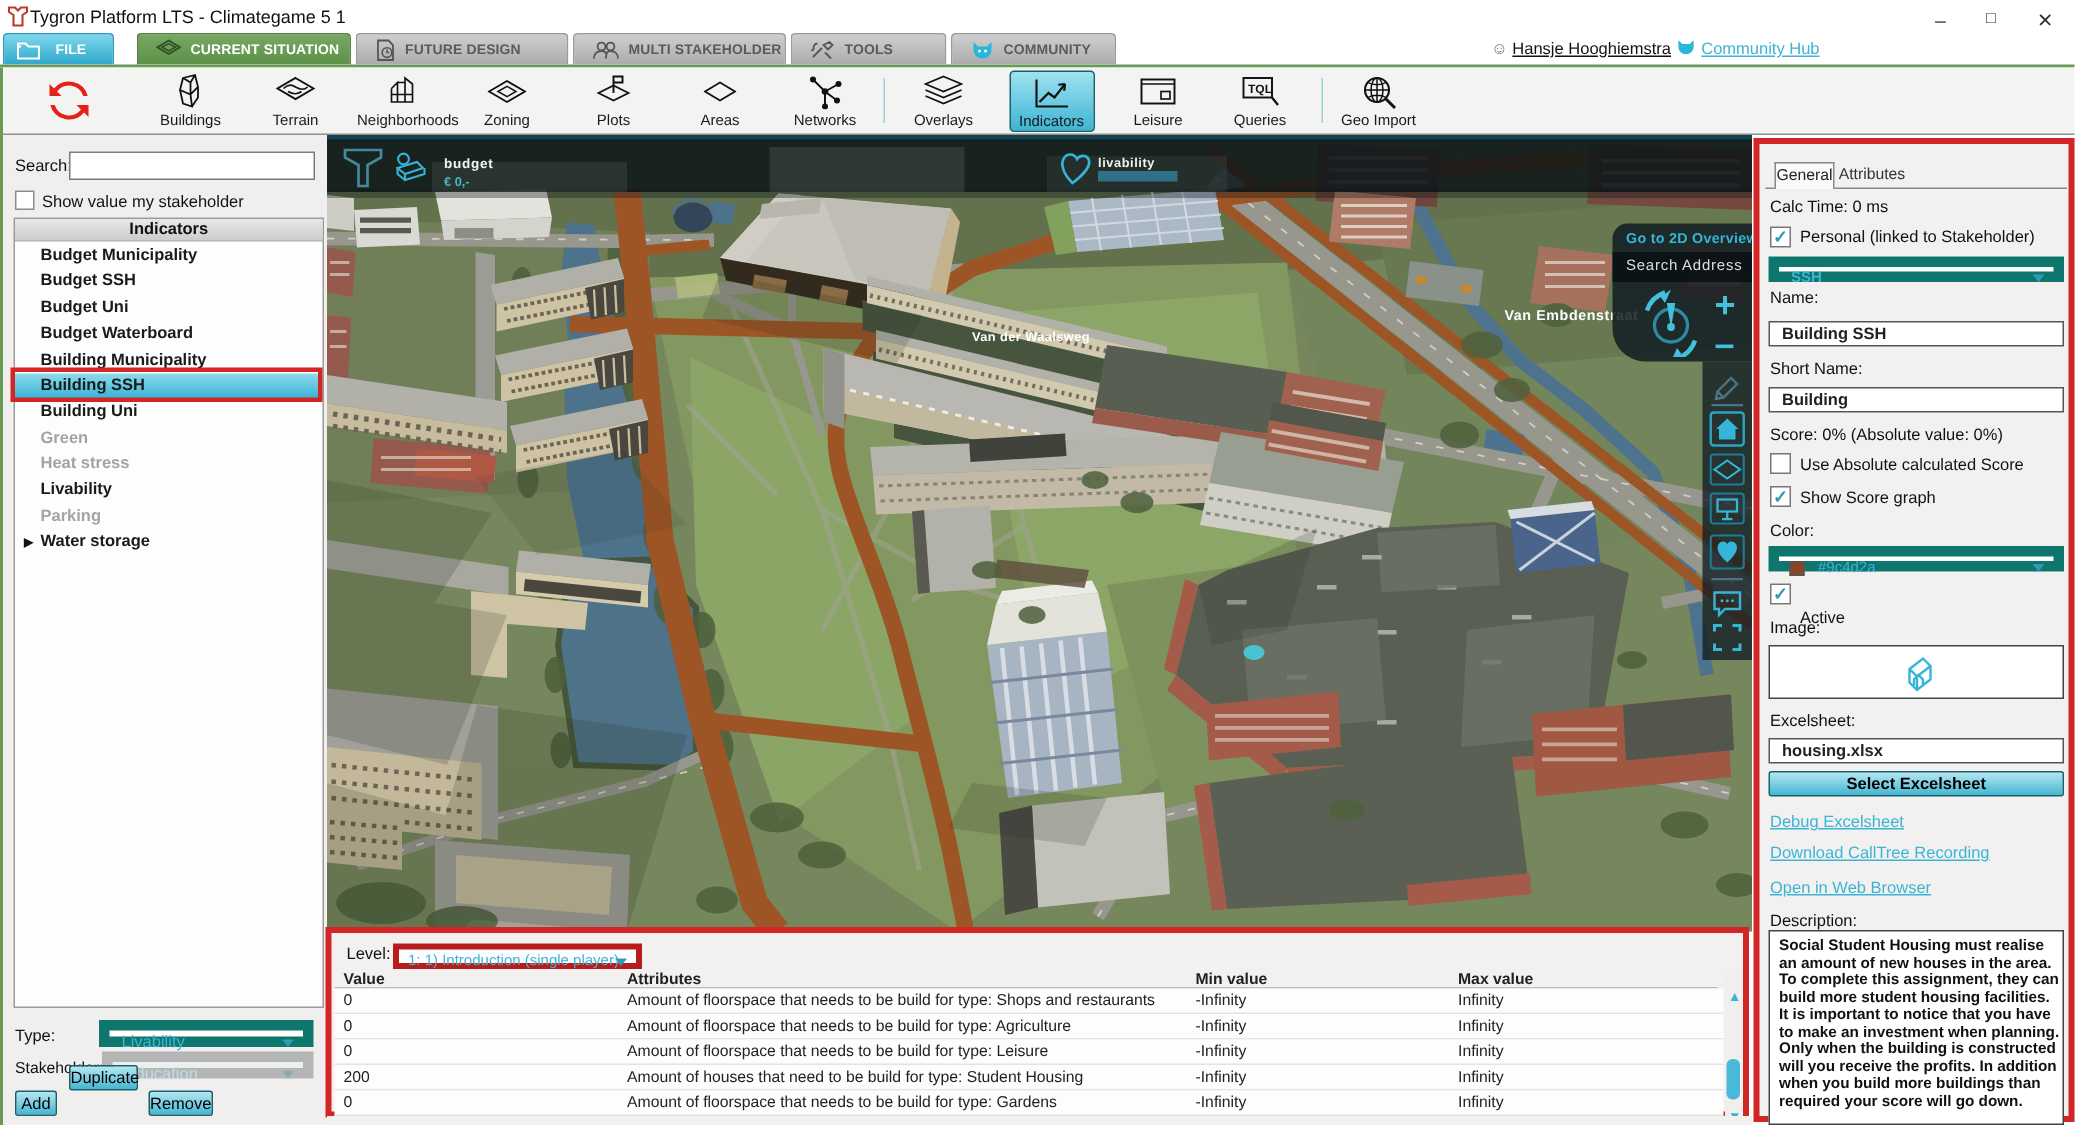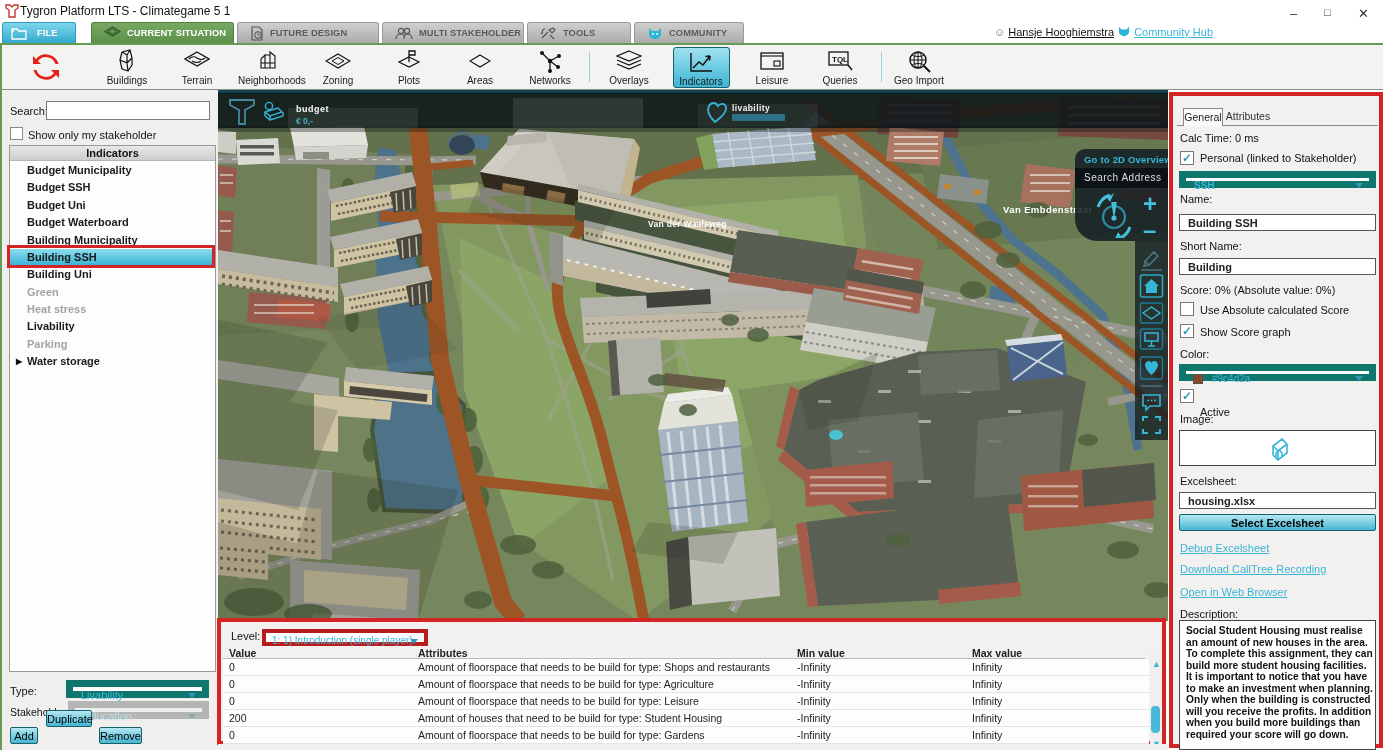--- a/index.html
+++ b/index.html
@@ -261,21 +261,21 @@
           </svg>
   </div>
         <div class="cap">Geo Import</div>
       </div>
 </div>
 
 <div id="leftpanel" class="abs">
   <div id="searchlbl" class="abs">Search:</div>
   <div id="searchbox" class="abs"></div>
   <div class="cb" style="left:8px;top:37px"></div>
-  <div id="stake-lbl" class="abs">Show only my stakeholder</div>
+  <div id="stake-lbl" class="abs">Show value my stakeholder</div>
   <div id="listbox" class="abs">
     <div id="listhead" class="abs">Indicators</div>
     <div class="li" style="top:16px">Budget Municipality</div>
     <div class="li" style="top:33px">Budget SSH</div>
     <div class="li" style="top:51px">Budget Uni</div>
     <div class="li" style="top:68px">Budget Waterboard</div>
     <div class="li" style="top:86px">Building Municipality</div>
     <div class="li" id="li-sel" style="top:103px">Building SSH</div>
     <div class="li" style="top:120px">Building Uni</div>
     <div class="li dis" style="top:138px">Green</div>

